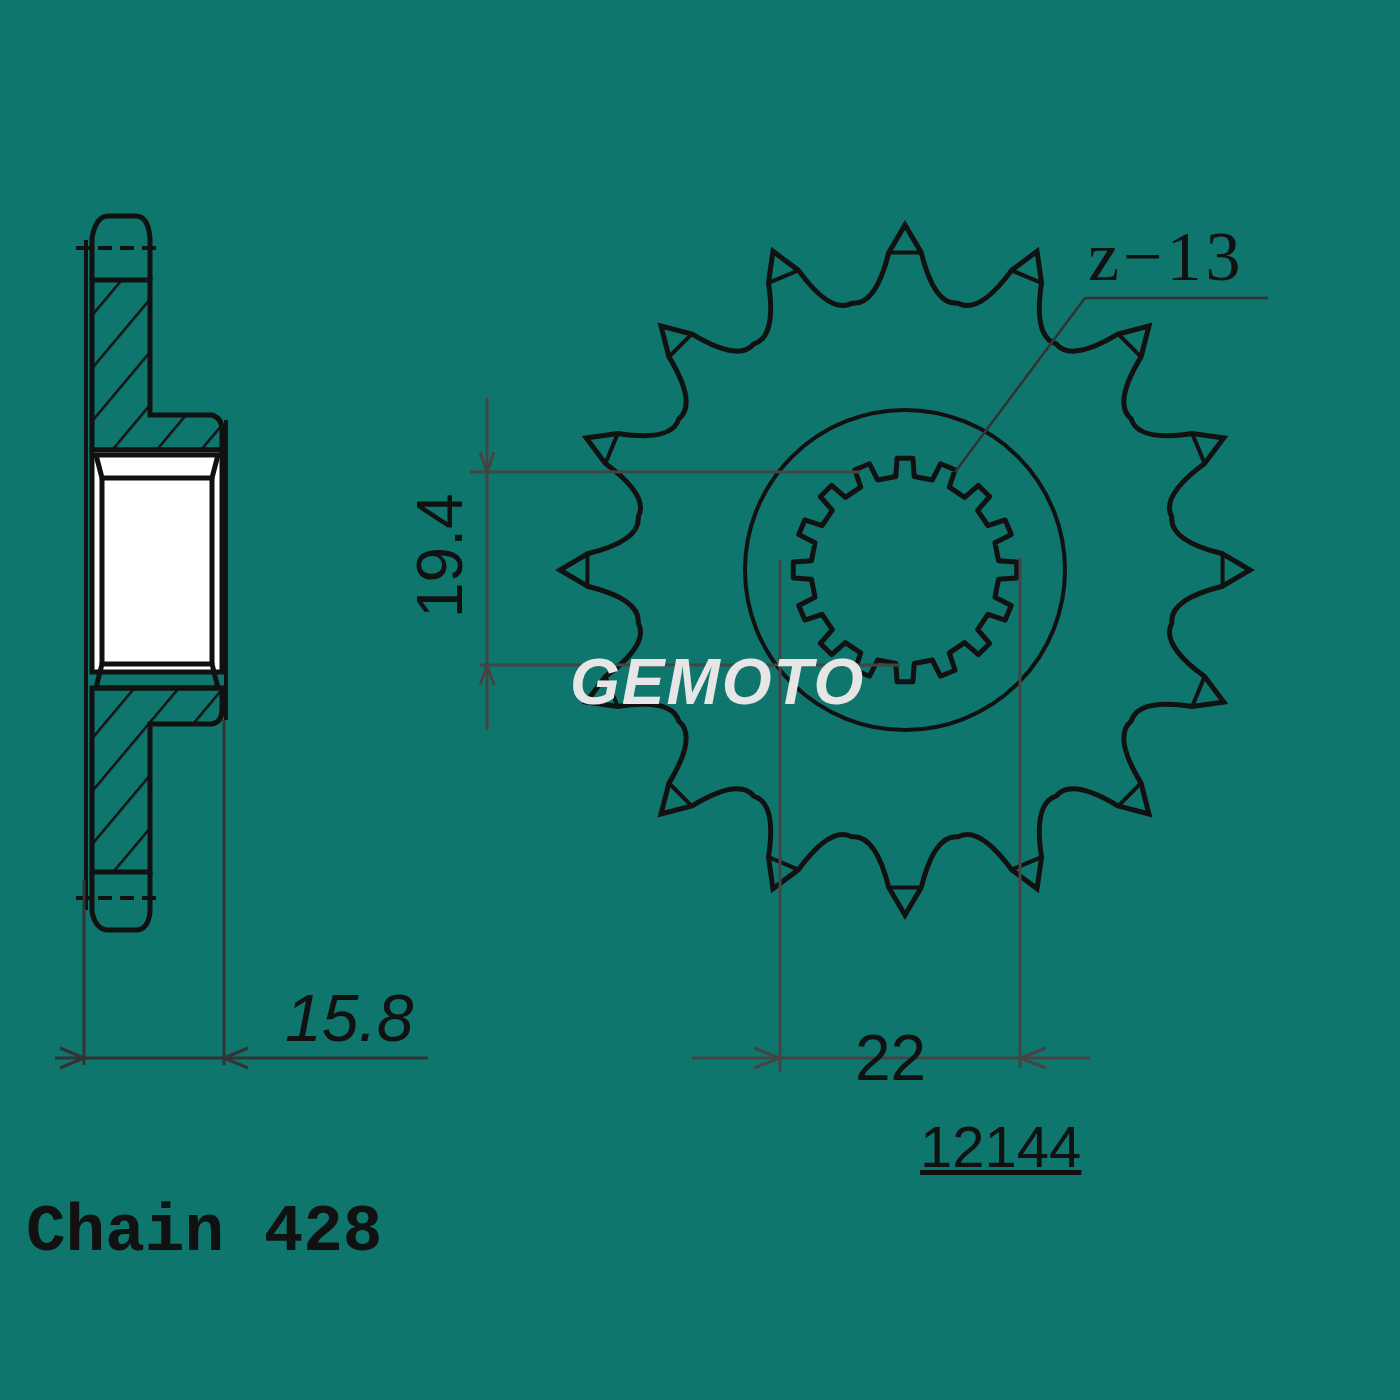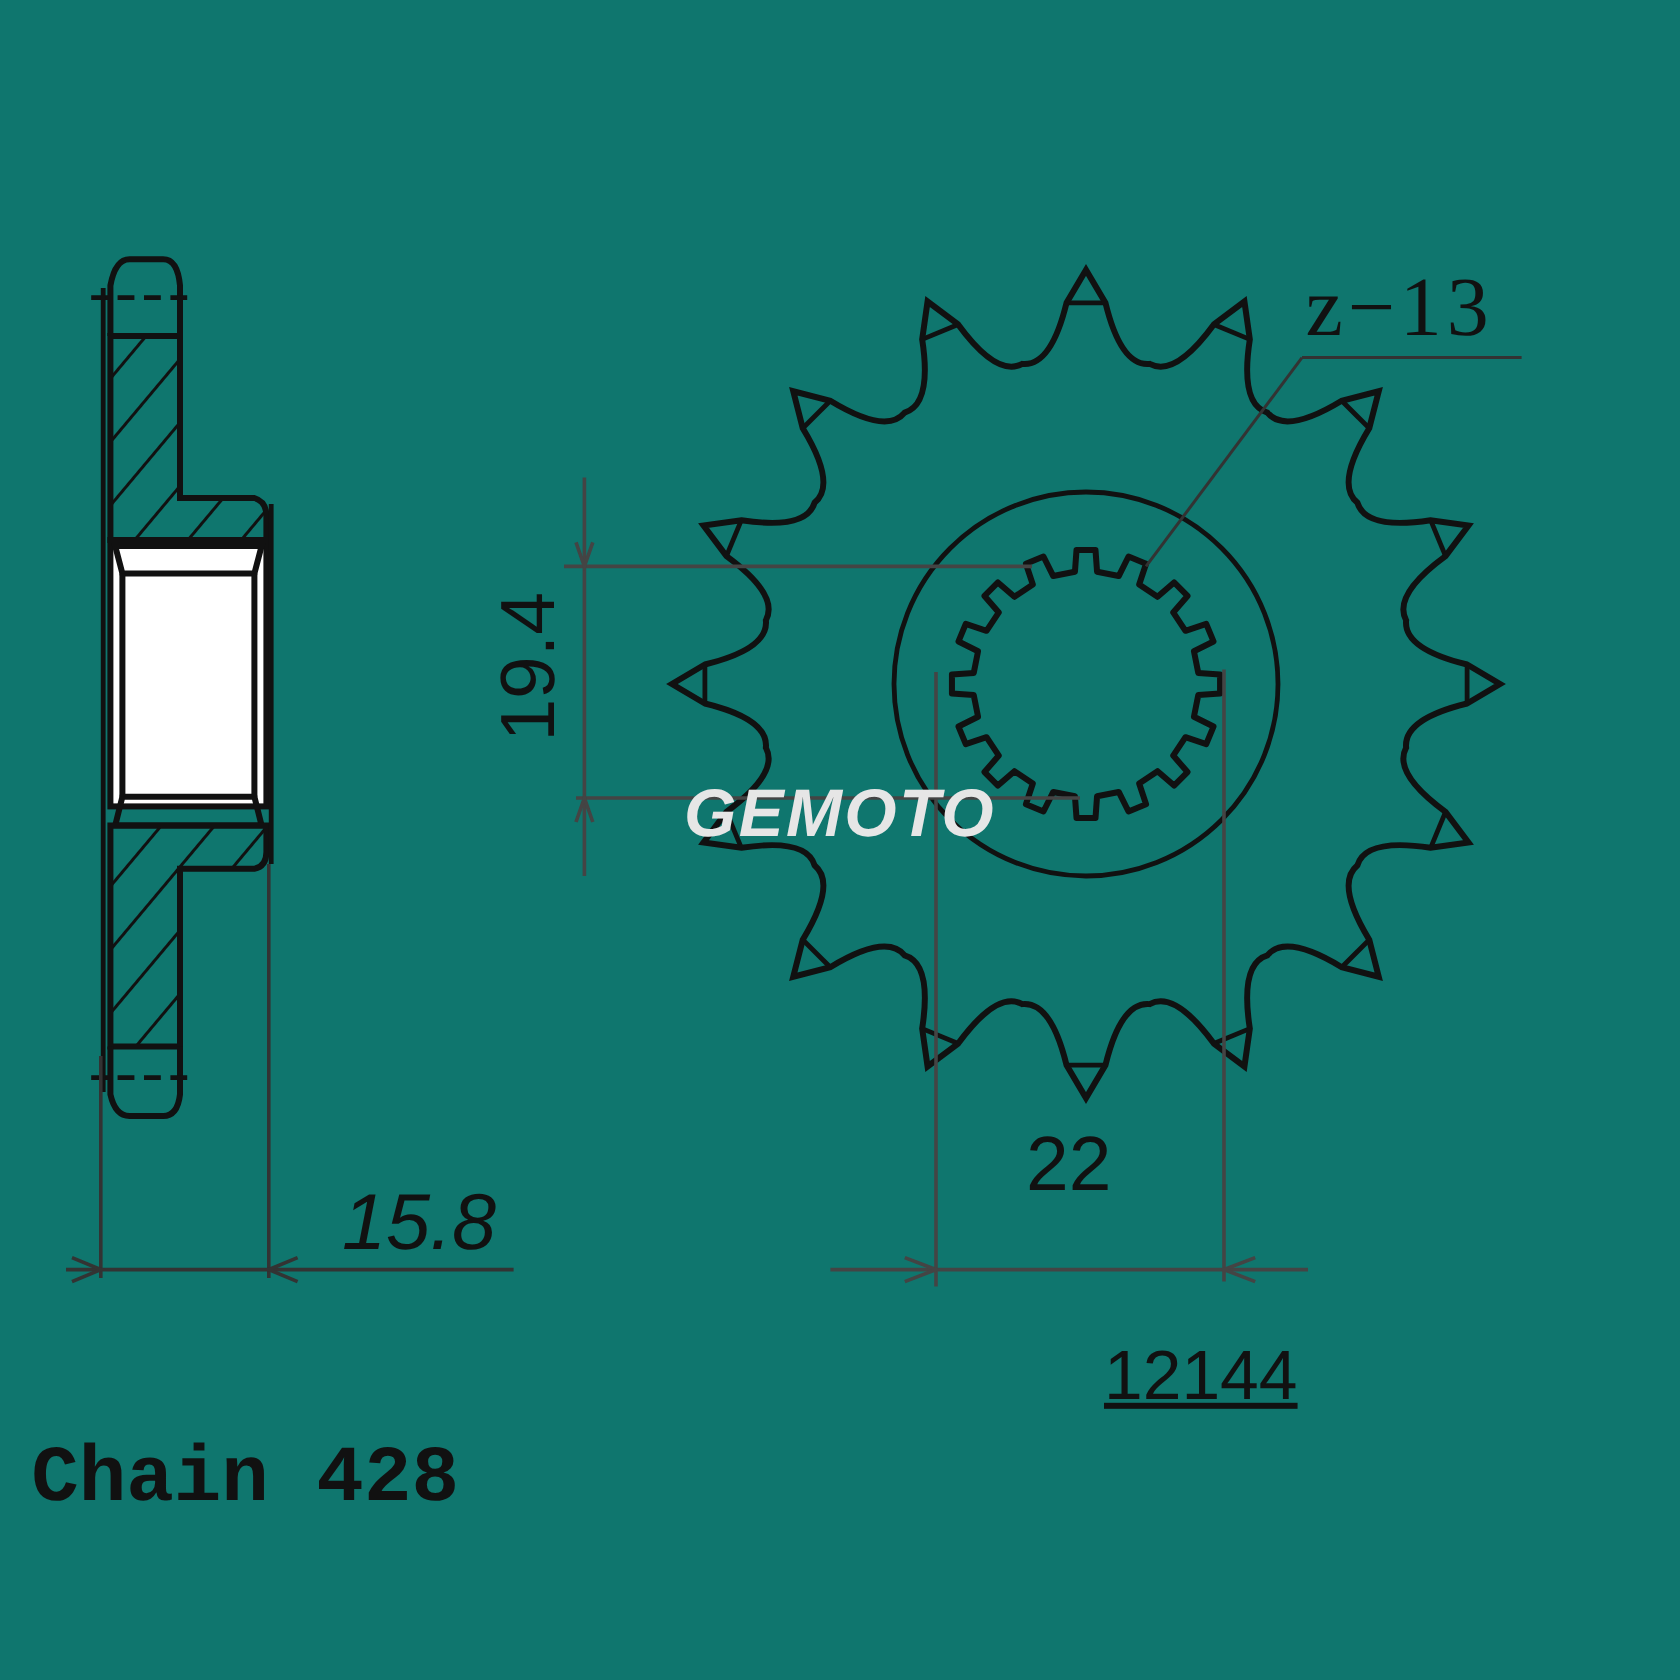--- a/index.html
+++ b/index.html
@@ -4,21 +4,21 @@
 <style>
   html, body { margin: 0; padding: 0; background: #ffffff; }
   #stage { position: relative; width: 1400px; height: 1400px; background: #0f766e; overflow: hidden; }
   svg { position: absolute; left: 0; top: 0; }
   .lbl { position: absolute; color: #111; white-space: nowrap; line-height: 1; }
   .dim { font-family: "Liberation Sans", sans-serif; font-size: 66px; font-style: italic; }
   .dim-up { font-family: "Liberation Sans", sans-serif; font-size: 64px; }
   .teeth { font-family: "Liberation Serif", serif; font-size: 70px; letter-spacing: 4px; }
   .partno { font-family: "Liberation Sans", sans-serif; font-size: 58px; }
   .chain { font-family: Liberation Mono, monospace; font-size: 66px; font-weight: bold; }
-  .wm { font-family: "Liberation Sans", sans-serif; font-size: 56px; font-weight: bold; font-style: italic; color: #e6e6e6; letter-spacing: 2px; }
+  .wm { font-family: "Liberation Sans", sans-serif; font-size: 64px; font-weight: bold; font-style: italic; color: #e6e6e6; letter-spacing: 2px; }
 </style>
 </head>
 <body>
 
 <div id="stage">
 
   <svg width="1400" height="1400" viewBox="0 0 1400 1400">
     <defs>
       <pattern id="hatch" patternUnits="userSpaceOnUse" width="34" height="34" patternTransform="rotate(40)">
         <line x1="0" y1="0" x2="0" y2="34" stroke="#111" stroke-width="5"></line>
@@ -102,20 +102,20 @@
       <line x1="1085" y1="298" x2="1268" y2="298"></line>
     </g>
   </svg>
 
   <div class="lbl teeth" style="left:1088px; top:222px;">z−13</div>
 
   <div class="lbl dim-up" style="left:408px; top:618px; transform-origin:0 0; transform:rotate(-90deg);">19.4</div>
 
   <div class="lbl dim" style="left:285px; top:985px;">15.8</div>
 
-  <div class="lbl dim-up" style="left:855px; top:938px;">22</div>
+  <div class="lbl dim-up" style="left:855px; top:1026px;">22</div>
 
   <div class="lbl partno" style="left:920px; top:1118px;text-decoration:underline;">12144</div>
 
   <div class="lbl chain" style="left:26px; top:1200px;">Chain 428</div>
 
   <div class="lbl wm" style="left:570px; top:650px;">GEMOTO</div>
 </div>
 
 </body></html>

